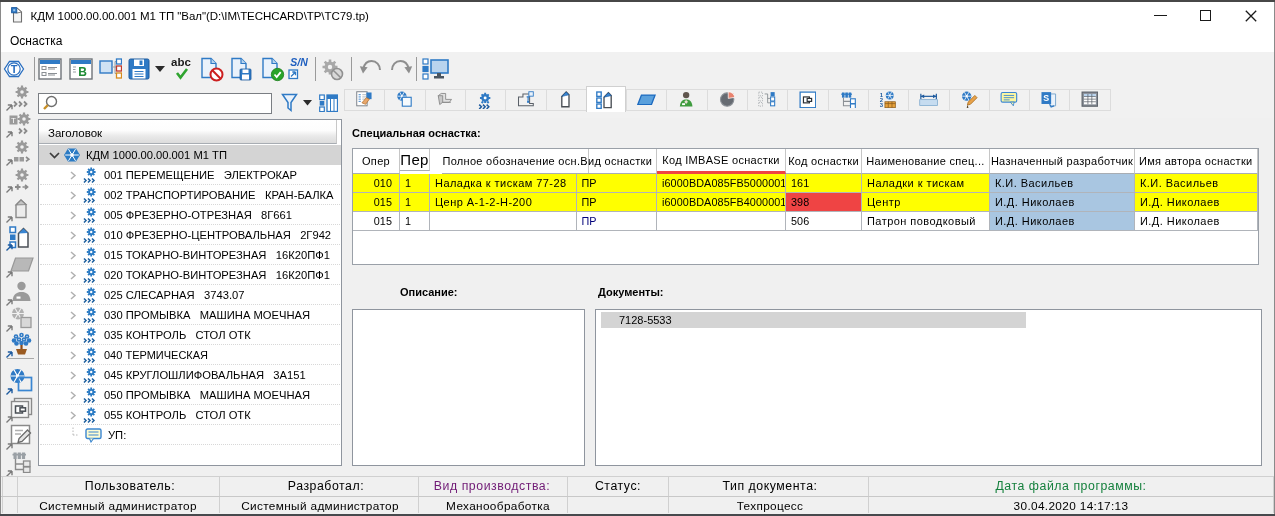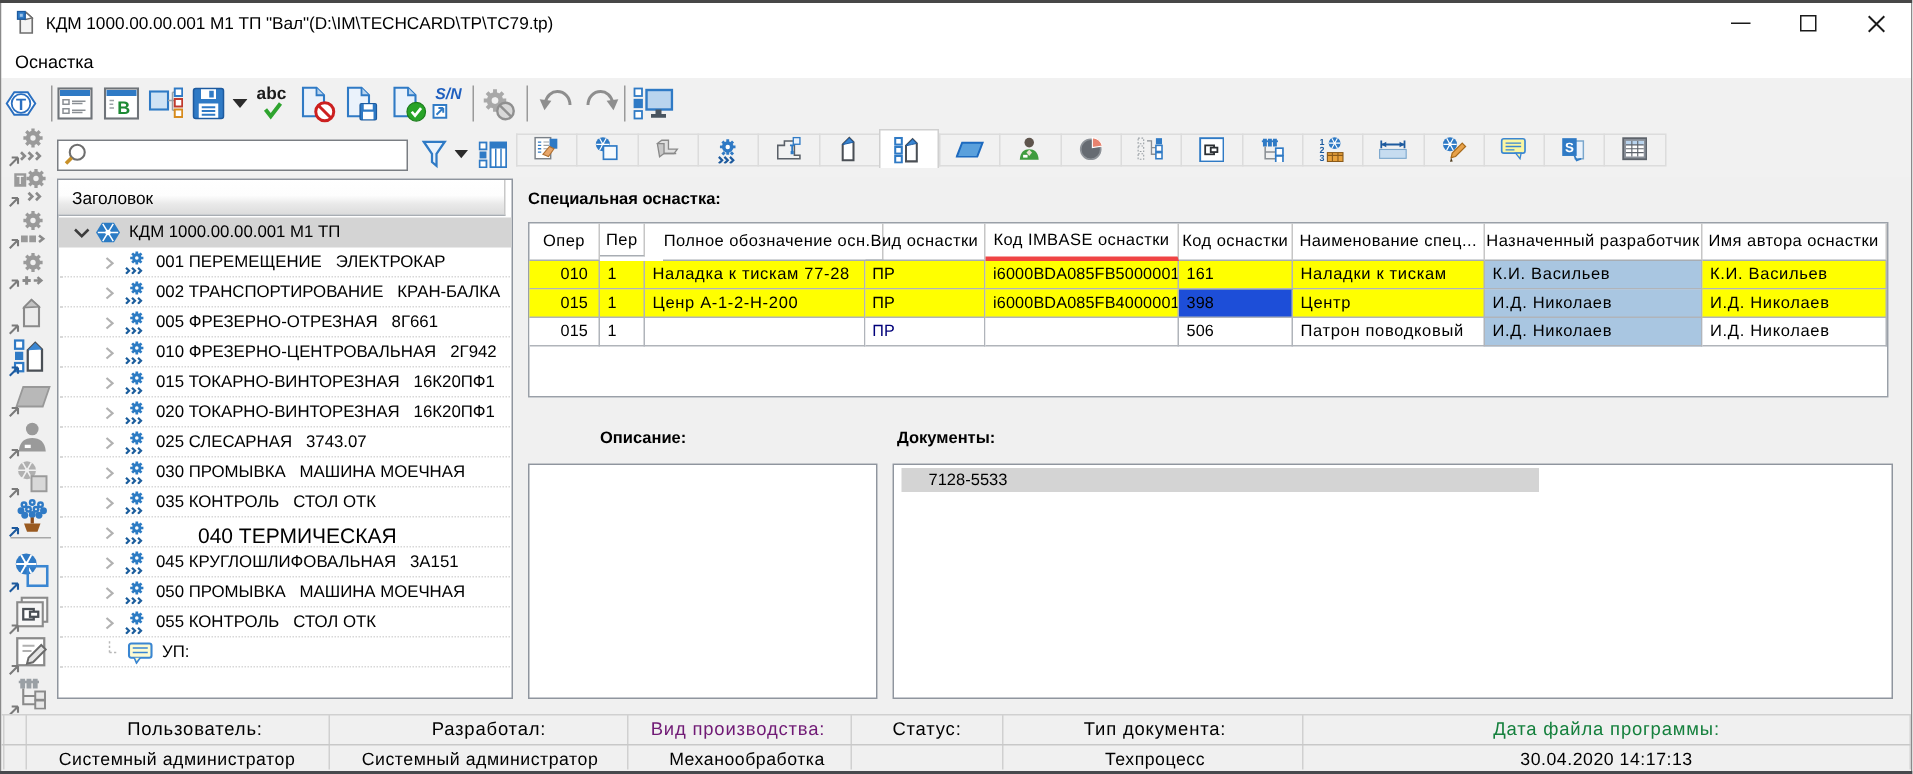--- a/index.html
+++ b/index.html
@@ -645,21 +645,21 @@
       <circle cx="8.2" cy="5" r="3.1"></circle>
 <g stroke="#2b7bc4" stroke-width="1.8">
         <path d="M8.2 0.6 v1.8 M8.2 7.6 v1.8 M3.8 5 h1.8 M10.8 5 h1.8 M5.1 1.9 l1.3 1.3 M10 6.8 l1.3 1.3 M11.3 1.9 l-1.3 1.3 M6.4 6.8 l-1.3 1.3"></path>
       </g>
 <circle cx="8.2" cy="5" r="1.2" fill="#fff"></circle>
     </g>
 <g stroke="#1d5f9e" stroke-width="1.5" fill="none">
       <path d="M1 11.5 l2 2 l-2 2 M5 11.5 l2 2 l-2 2 M9 11.5 l2 2 l-2 2"></path>
     </g>
   </svg>
-<div class="abs" style="left:104px;top:348.5px;font-size:14px;letter-spacing:0px;color:#000;margin-left:28px;">040 ТЕРМИЧЕСКАЯ</div>
+<div class="abs" style="left:104px;top:348.5px;font-size:11px;letter-spacing:0px;color:#000;">040 ТЕРМИЧЕСКАЯ</div>
 <div class="abs" style="left:40px;top:384.0px;width:300px;height:0;border-top:1px dotted #d8d8d8;"></div>
 <svg class="abs" style="left:70px;top:371.0px;" width="7" height="9" viewBox="0 0 7 9">
     <path d="M1 1 l4 3.5 L1 8" stroke="#b2b2b2" stroke-width="1.5" fill="none"></path>
   </svg>
 <svg class="abs" style="left:83px;top:366.5px;" width="16" height="16" viewBox="0 0 16 16">
 <g fill="#2b7bc4">
       <circle cx="8.2" cy="5" r="3.1"></circle>
 <g stroke="#2b7bc4" stroke-width="1.8">
         <path d="M8.2 0.6 v1.8 M8.2 7.6 v1.8 M3.8 5 h1.8 M10.8 5 h1.8 M5.1 1.9 l1.3 1.3 M10 6.8 l1.3 1.3 M11.3 1.9 l-1.3 1.3 M6.4 6.8 l-1.3 1.3"></path>
       </g>
@@ -710,21 +710,21 @@
   </svg>
 <svg class="abs" style="left:85px;top:428.0px;" width="17" height="15" viewBox="0 0 17 15">
 <rect x="1" y="1" width="15" height="9.5" rx="1.5" fill="#fdfbd2" stroke="#3a86d2" stroke-width="1.4"></rect>
 <path d="M3.5 4 h10 M3.5 7 h10" stroke="#3a86d2" stroke-width="1.1"></path>
 <path d="M4.5 10.5 l1.5 3.5 l2.5 -3.5" fill="#fdfbd2" stroke="#3a86d2" stroke-width="1.1"></path>
   </svg>
 <div class="abs" style="left:108px;top:428.5px;font-size:11.2px;letter-spacing:0px;color:#000;">УП:</div>
 <div class="abs lbl" style="left:352px;top:127px;">Специальная оснастка:</div>
 <div class="abs" style="left:351.5px;top:147.5px;width:907.5px;height:117.0px;background:#fff;border:1px solid #9aa0a8;"></div>
 <div class="abs" style="left:353.0px;top:149.0px;width:47.0px;height:25.0px;border-right:1px solid #c6c6c6;border-bottom:1px solid #a8adb3;display:flex;align-items:center;justify-content:center;font-size:11px;letter-spacing:0.3px;color:#000;white-space:nowrap;overflow:hidden;">Опер</div>
-<div class="abs" style="left:400.0px;top:149.0px;width:30.0px;height:22px;border-right:1px solid #c6c6c6;border-bottom:1px solid #a8adb3;display:flex;align-items:center;justify-content:center;font-size:11px;letter-spacing:0.3px;color:#000;white-space:nowrap;overflow:hidden;">Пер</div>
+<div class="abs" style="left:400.0px;top:149.0px;width:30.0px;height:22px;border-right:1px solid #c6c6c6;border-bottom:1px solid #a8adb3;display:flex;align-items:center;justify-content:center;font-size:15px;letter-spacing:0.3px;color:#000;white-space:nowrap;overflow:hidden;">Пер</div>
 <div class="abs" style="left:430.0px;top:149.0px;width:146.5px;height:25.0px;border-right:1px solid #c6c6c6;border-bottom:1px solid #a8adb3;display:flex;align-items:center;justify-content:center;font-size:11px;letter-spacing:0.3px;color:#000;white-space:nowrap;overflow:hidden;margin-left:12px;">Полное обозначение осн...</div>
 <div class="abs" style="left:576.5px;top:149.0px;width:80.5px;height:25.0px;border-right:1px solid #c6c6c6;border-bottom:1px solid #a8adb3;display:flex;align-items:center;justify-content:center;font-size:11px;letter-spacing:0.3px;color:#000;white-space:nowrap;overflow:hidden;">Вид оснастки</div>
 <div class="abs" style="left:657.0px;top:149.0px;width:129.0px;height:25.0px;border-right:1px solid #c6c6c6;border-bottom:3px solid #ef4444;display:flex;align-items:center;justify-content:center;font-size:11px;letter-spacing:0.3px;color:#000;white-space:nowrap;overflow:hidden;">Код IMBASE оснастки</div>
 <div class="abs" style="left:786.0px;top:149.0px;width:76.0px;height:25.0px;border-right:1px solid #c6c6c6;border-bottom:1px solid #a8adb3;display:flex;align-items:center;justify-content:center;font-size:11px;letter-spacing:0.3px;color:#000;white-space:nowrap;overflow:hidden;">Код оснастки</div>
 <div class="abs" style="left:862.0px;top:149.0px;width:128.0px;height:25.0px;border-right:1px solid #c6c6c6;border-bottom:1px solid #a8adb3;display:flex;align-items:center;justify-content:center;font-size:11px;letter-spacing:0.3px;color:#000;white-space:nowrap;overflow:hidden;">Наименование спец...</div>
 <div class="abs" style="left:990.0px;top:149.0px;width:145.0px;height:25.0px;border-right:1px solid #c6c6c6;border-bottom:1px solid #a8adb3;display:flex;align-items:center;justify-content:center;font-size:11px;letter-spacing:0.3px;color:#000;white-space:nowrap;overflow:hidden;">Назначенный разработчик</div>
 <div class="abs" style="left:1135.0px;top:149.0px;width:122.5px;height:25.0px;border-right:1px solid #c6c6c6;border-bottom:1px solid #a8adb3;display:flex;align-items:center;justify-content:center;font-size:11px;letter-spacing:0.3px;color:#000;white-space:nowrap;overflow:hidden;">Имя автора оснастки</div>
 <div class="abs" style="left:353.0px;top:174px;width:47.0px;height:19px;background:#ffff00;border-right:1px solid #b0b4ba;border-bottom:1px solid #b0b4ba;display:flex;align-items:center;justify-content:flex-end;padding-right:7px;font-size:10.8px;letter-spacing:0.1px;color:#000;white-space:nowrap;overflow:hidden;">010</div>
 <div class="abs" style="left:400.0px;top:174px;width:30.0px;height:19px;background:#ffff00;border-right:1px solid #b0b4ba;border-bottom:1px solid #b0b4ba;display:flex;align-items:center;justify-content:flex-start;padding-left:5px;font-size:10.8px;letter-spacing:0.1px;color:#000;white-space:nowrap;overflow:hidden;">1</div>
 <div class="abs" style="left:430.0px;top:174px;width:146.5px;height:19px;background:#ffff00;border-right:1px solid #b0b4ba;border-bottom:1px solid #b0b4ba;display:flex;align-items:center;justify-content:flex-start;padding-left:5px;font-size:11px;letter-spacing:0.45px;color:#000;white-space:nowrap;overflow:hidden;">Наладка к тискам 77-28</div>
@@ -732,21 +732,21 @@
 <div class="abs" style="left:657.0px;top:174px;width:129.0px;height:19px;background:#ffff00;border-right:1px solid #b0b4ba;border-bottom:1px solid #b0b4ba;display:flex;align-items:center;justify-content:flex-start;padding-left:5px;font-size:10.8px;letter-spacing:0.1px;color:#000;white-space:nowrap;overflow:hidden;">i6000BDA085FB5000001</div>
 <div class="abs" style="left:786.0px;top:174px;width:76.0px;height:19px;background:#ffff00;border-right:1px solid #b0b4ba;border-bottom:1px solid #b0b4ba;display:flex;align-items:center;justify-content:flex-start;padding-left:5px;font-size:10.8px;letter-spacing:0.1px;color:#000;white-space:nowrap;overflow:hidden;">161</div>
 <div class="abs" style="left:862.0px;top:174px;width:128.0px;height:19px;background:#ffff00;border-right:1px solid #b0b4ba;border-bottom:1px solid #b0b4ba;display:flex;align-items:center;justify-content:flex-start;padding-left:5px;font-size:11px;letter-spacing:0.45px;color:#000;white-space:nowrap;overflow:hidden;">Наладки к тискам</div>
 <div class="abs" style="left:990.0px;top:174px;width:145.0px;height:19px;background:#a9c6e1;border-right:1px solid #b0b4ba;border-bottom:1px solid #b0b4ba;display:flex;align-items:center;justify-content:flex-start;padding-left:5px;font-size:11px;letter-spacing:0.45px;color:#000;white-space:nowrap;overflow:hidden;">К.И. Васильев</div>
 <div class="abs" style="left:1135.0px;top:174px;width:122.5px;height:19px;background:#ffff00;border-right:1px solid #b0b4ba;border-bottom:1px solid #b0b4ba;display:flex;align-items:center;justify-content:flex-start;padding-left:5px;font-size:11px;letter-spacing:0.45px;color:#000;white-space:nowrap;overflow:hidden;">К.И. Васильев</div>
 <div class="abs" style="left:353.0px;top:193px;width:47.0px;height:19px;background:#ffff00;border-right:1px solid #b0b4ba;border-bottom:1px solid #b0b4ba;display:flex;align-items:center;justify-content:flex-end;padding-right:7px;font-size:10.8px;letter-spacing:0.1px;color:#000;white-space:nowrap;overflow:hidden;">015</div>
 <div class="abs" style="left:400.0px;top:193px;width:30.0px;height:19px;background:#ffff00;border-right:1px solid #b0b4ba;border-bottom:1px solid #b0b4ba;display:flex;align-items:center;justify-content:flex-start;padding-left:5px;font-size:10.8px;letter-spacing:0.1px;color:#000;white-space:nowrap;overflow:hidden;">1</div>
 <div class="abs" style="left:430.0px;top:193px;width:146.5px;height:19px;background:#ffff00;border-right:1px solid #b0b4ba;border-bottom:1px solid #b0b4ba;display:flex;align-items:center;justify-content:flex-start;padding-left:5px;font-size:11px;letter-spacing:0.45px;color:#000;white-space:nowrap;overflow:hidden;">Ценр А-1-2-Н-200</div>
 <div class="abs" style="left:576.5px;top:193px;width:80.5px;height:19px;background:#ffff00;border-right:1px solid #b0b4ba;border-bottom:1px solid #b0b4ba;display:flex;align-items:center;justify-content:flex-start;padding-left:5px;font-size:10.8px;letter-spacing:0.1px;color:#000;white-space:nowrap;overflow:hidden;">ПР</div>
 <div class="abs" style="left:657.0px;top:193px;width:129.0px;height:19px;background:#ffff00;border-right:1px solid #b0b4ba;border-bottom:1px solid #b0b4ba;display:flex;align-items:center;justify-content:flex-start;padding-left:5px;font-size:10.8px;letter-spacing:0.1px;color:#000;white-space:nowrap;overflow:hidden;">i6000BDA085FB4000001</div>
-<div class="abs" style="left:786.0px;top:193px;width:76.0px;height:19px;background:#1d4ed8;border-right:1px solid #b0b4ba;border-bottom:1px solid #b0b4ba;display:flex;align-items:center;justify-content:flex-start;padding-left:5px;font-size:10.8px;letter-spacing:0.1px;color:#000;white-space:nowrap;overflow:hidden;">398</div>
+<div class="abs" style="left:786.0px;top:193px;width:76.0px;height:19px;background:#ef4444;border-right:1px solid #b0b4ba;border-bottom:1px solid #b0b4ba;display:flex;align-items:center;justify-content:flex-start;padding-left:5px;font-size:10.8px;letter-spacing:0.1px;color:#000;white-space:nowrap;overflow:hidden;">398</div>
 <div class="abs" style="left:862.0px;top:193px;width:128.0px;height:19px;background:#ffff00;border-right:1px solid #b0b4ba;border-bottom:1px solid #b0b4ba;display:flex;align-items:center;justify-content:flex-start;padding-left:5px;font-size:11px;letter-spacing:0.45px;color:#000;white-space:nowrap;overflow:hidden;">Центр</div>
 <div class="abs" style="left:990.0px;top:193px;width:145.0px;height:19px;background:#a9c6e1;border-right:1px solid #b0b4ba;border-bottom:1px solid #b0b4ba;display:flex;align-items:center;justify-content:flex-start;padding-left:5px;font-size:11px;letter-spacing:0.45px;color:#000;white-space:nowrap;overflow:hidden;">И.Д. Николаев</div>
 <div class="abs" style="left:1135.0px;top:193px;width:122.5px;height:19px;background:#ffff00;border-right:1px solid #b0b4ba;border-bottom:1px solid #b0b4ba;display:flex;align-items:center;justify-content:flex-start;padding-left:5px;font-size:11px;letter-spacing:0.45px;color:#000;white-space:nowrap;overflow:hidden;">И.Д. Николаев</div>
 <div class="abs" style="left:353.0px;top:212px;width:47.0px;height:19px;background:#ffffff;border-right:1px solid #b0b4ba;border-bottom:1px solid #b0b4ba;display:flex;align-items:center;justify-content:flex-end;padding-right:7px;font-size:10.8px;letter-spacing:0.1px;color:#000;white-space:nowrap;overflow:hidden;">015</div>
 <div class="abs" style="left:400.0px;top:212px;width:30.0px;height:19px;background:#ffffff;border-right:1px solid #b0b4ba;border-bottom:1px solid #b0b4ba;display:flex;align-items:center;justify-content:flex-start;padding-left:5px;font-size:10.8px;letter-spacing:0.1px;color:#000;white-space:nowrap;overflow:hidden;">1</div>
 <div class="abs" style="left:430.0px;top:212px;width:146.5px;height:19px;background:#ffffff;border-right:1px solid #b0b4ba;border-bottom:1px solid #b0b4ba;display:flex;align-items:center;justify-content:flex-start;padding-left:5px;font-size:11px;letter-spacing:0.45px;color:#000;white-space:nowrap;overflow:hidden;"></div>
 <div class="abs" style="left:576.5px;top:212px;width:80.5px;height:19px;background:#ffffff;border-right:1px solid #b0b4ba;border-bottom:1px solid #b0b4ba;display:flex;align-items:center;justify-content:flex-start;padding-left:5px;font-size:10.8px;letter-spacing:0.1px;color:#00007a;white-space:nowrap;overflow:hidden;">ПР</div>
 <div class="abs" style="left:657.0px;top:212px;width:129.0px;height:19px;background:#ffffff;border-right:1px solid #b0b4ba;border-bottom:1px solid #b0b4ba;display:flex;align-items:center;justify-content:flex-start;padding-left:5px;font-size:10.8px;letter-spacing:0.1px;color:#000;white-space:nowrap;overflow:hidden;"></div>
 <div class="abs" style="left:786.0px;top:212px;width:76.0px;height:19px;background:#ffffff;border-right:1px solid #b0b4ba;border-bottom:1px solid #b0b4ba;display:flex;align-items:center;justify-content:flex-start;padding-left:5px;font-size:10.8px;letter-spacing:0.1px;color:#000;white-space:nowrap;overflow:hidden;">506</div>
 <div class="abs" style="left:862.0px;top:212px;width:128.0px;height:19px;background:#ffffff;border-right:1px solid #b0b4ba;border-bottom:1px solid #b0b4ba;display:flex;align-items:center;justify-content:flex-start;padding-left:5px;font-size:11px;letter-spacing:0.45px;color:#000;white-space:nowrap;overflow:hidden;">Патрон поводковый</div>

